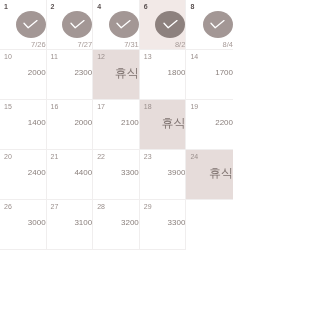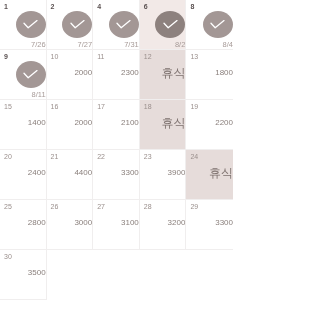--- a/index.html
+++ b/index.html
@@ -130,48 +130,41 @@
       <span class="daynum">8</span>
       <div class="circle">
         <span class="check">
           <svg viewBox="0 0 15 9" width="15" height="9" aria-hidden="true">
             <path d="M1 3.2 L5.2 7.8 L14 0.6" fill="none" stroke="#ffffff" stroke-width="1.3" stroke-linecap="round" stroke-linejoin="round"></path>
           </svg>
         </span>
       </div>
       <span class="datelabel">8/4</span>
     </div>
-    <div class="cell">
-      <span class="daynum">9</span>
-      <div class="circle">
-        <span class="check">
-          <svg viewBox="0 0 15 9" width="15" height="9" aria-hidden="true">
-            <path d="M1 3.2 L5.2 7.8 L14 0.6" fill="none" stroke="#ffffff" stroke-width="1.3" stroke-linecap="round" stroke-linejoin="round"></path>
-          </svg>
-        </span>
-      </div>
-      <span class="datelabel">8/11</span>
-    </div>
     <div class="cell muted">
       <span class="daynum">10</span>
       <span class="value">2000</span>
     </div>
     <div class="cell muted">
       <span class="daynum">11</span>
       <span class="value">2300</span>
     </div>
     <div class="cell rest muted">
       <span class="daynum">12</span>
       <span class="resttext">휴식</span>
     </div>
     <div class="cell muted">
       <span class="daynum">13</span>
       <span class="value">1800</span>
     </div>
     <div class="cell muted">
+      <span class="daynum">14</span>
+      <span class="value">1700</span>
+    </div>
+    <div class="cell muted">
       <span class="daynum">15</span>
       <span class="value">1400</span>
     </div>
     <div class="cell muted">
       <span class="daynum">16</span>
       <span class="value">2000</span>
     </div>
     <div class="cell muted">
       <span class="daynum">17</span>
       <span class="value">2100</span>
@@ -198,36 +191,28 @@
     </div>
     <div class="cell muted">
       <span class="daynum">23</span>
       <span class="value">3900</span>
     </div>
     <div class="cell rest muted">
       <span class="daynum">24</span>
       <span class="resttext">휴식</span>
     </div>
     <div class="cell muted">
-      <span class="daynum">25</span>
-      <span class="value">2800</span>
-    </div>
-    <div class="cell muted">
       <span class="daynum">26</span>
       <span class="value">3000</span>
     </div>
     <div class="cell muted">
       <span class="daynum">27</span>
       <span class="value">3100</span>
     </div>
     <div class="cell muted">
       <span class="daynum">28</span>
       <span class="value">3200</span>
     </div>
     <div class="cell muted">
       <span class="daynum">29</span>
       <span class="value">3300</span>
-    </div>
-    <div class="cell muted">
-      <span class="daynum">30</span>
-      <span class="value">3500</span>
     </div>
   </div>
 
 </body></html>

